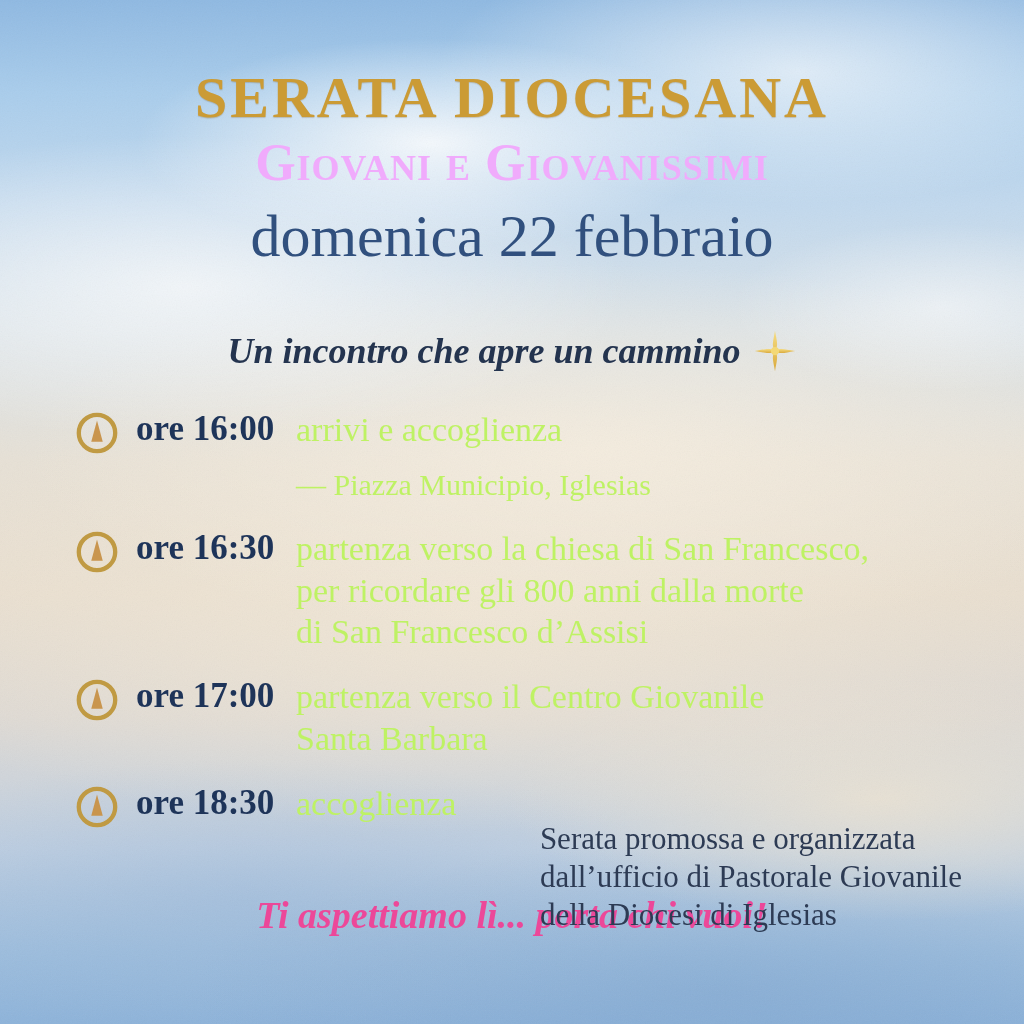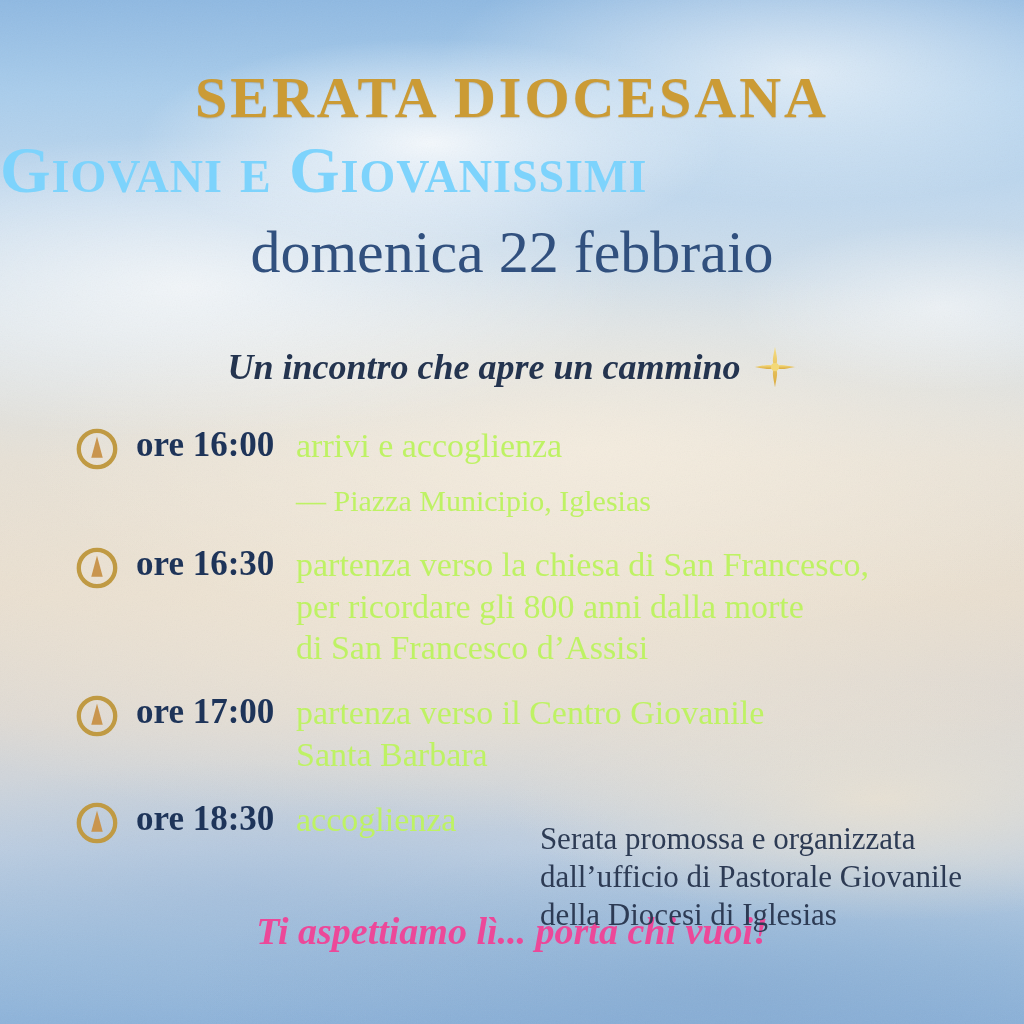--- a/index.html
+++ b/index.html
@@ -41,25 +41,26 @@
     text-align: center;
     font-size: 58px;
     font-weight: bold;
     letter-spacing: 3px;
     color: #cb9b35;
     text-shadow: 0 1px 1px rgba(120,85,20,0.25);
     white-space: nowrap;
   }
   .title-blue {
     margin: 2px 0 0 0;
-    font-size: 65px;
+    text-align: center;
+    font-size: 52px;
     font-weight: bold;
     font-variant: small-caps;
     letter-spacing: 1px;
-    color: #7dd3fc;
+    color: #f0abfc;
     white-space: nowrap;
   }
   .event-date {
     margin: 10px 0 0 0;
     text-align: center;
     font-size: 60px;
     color: #31507e;
   }
 
   

